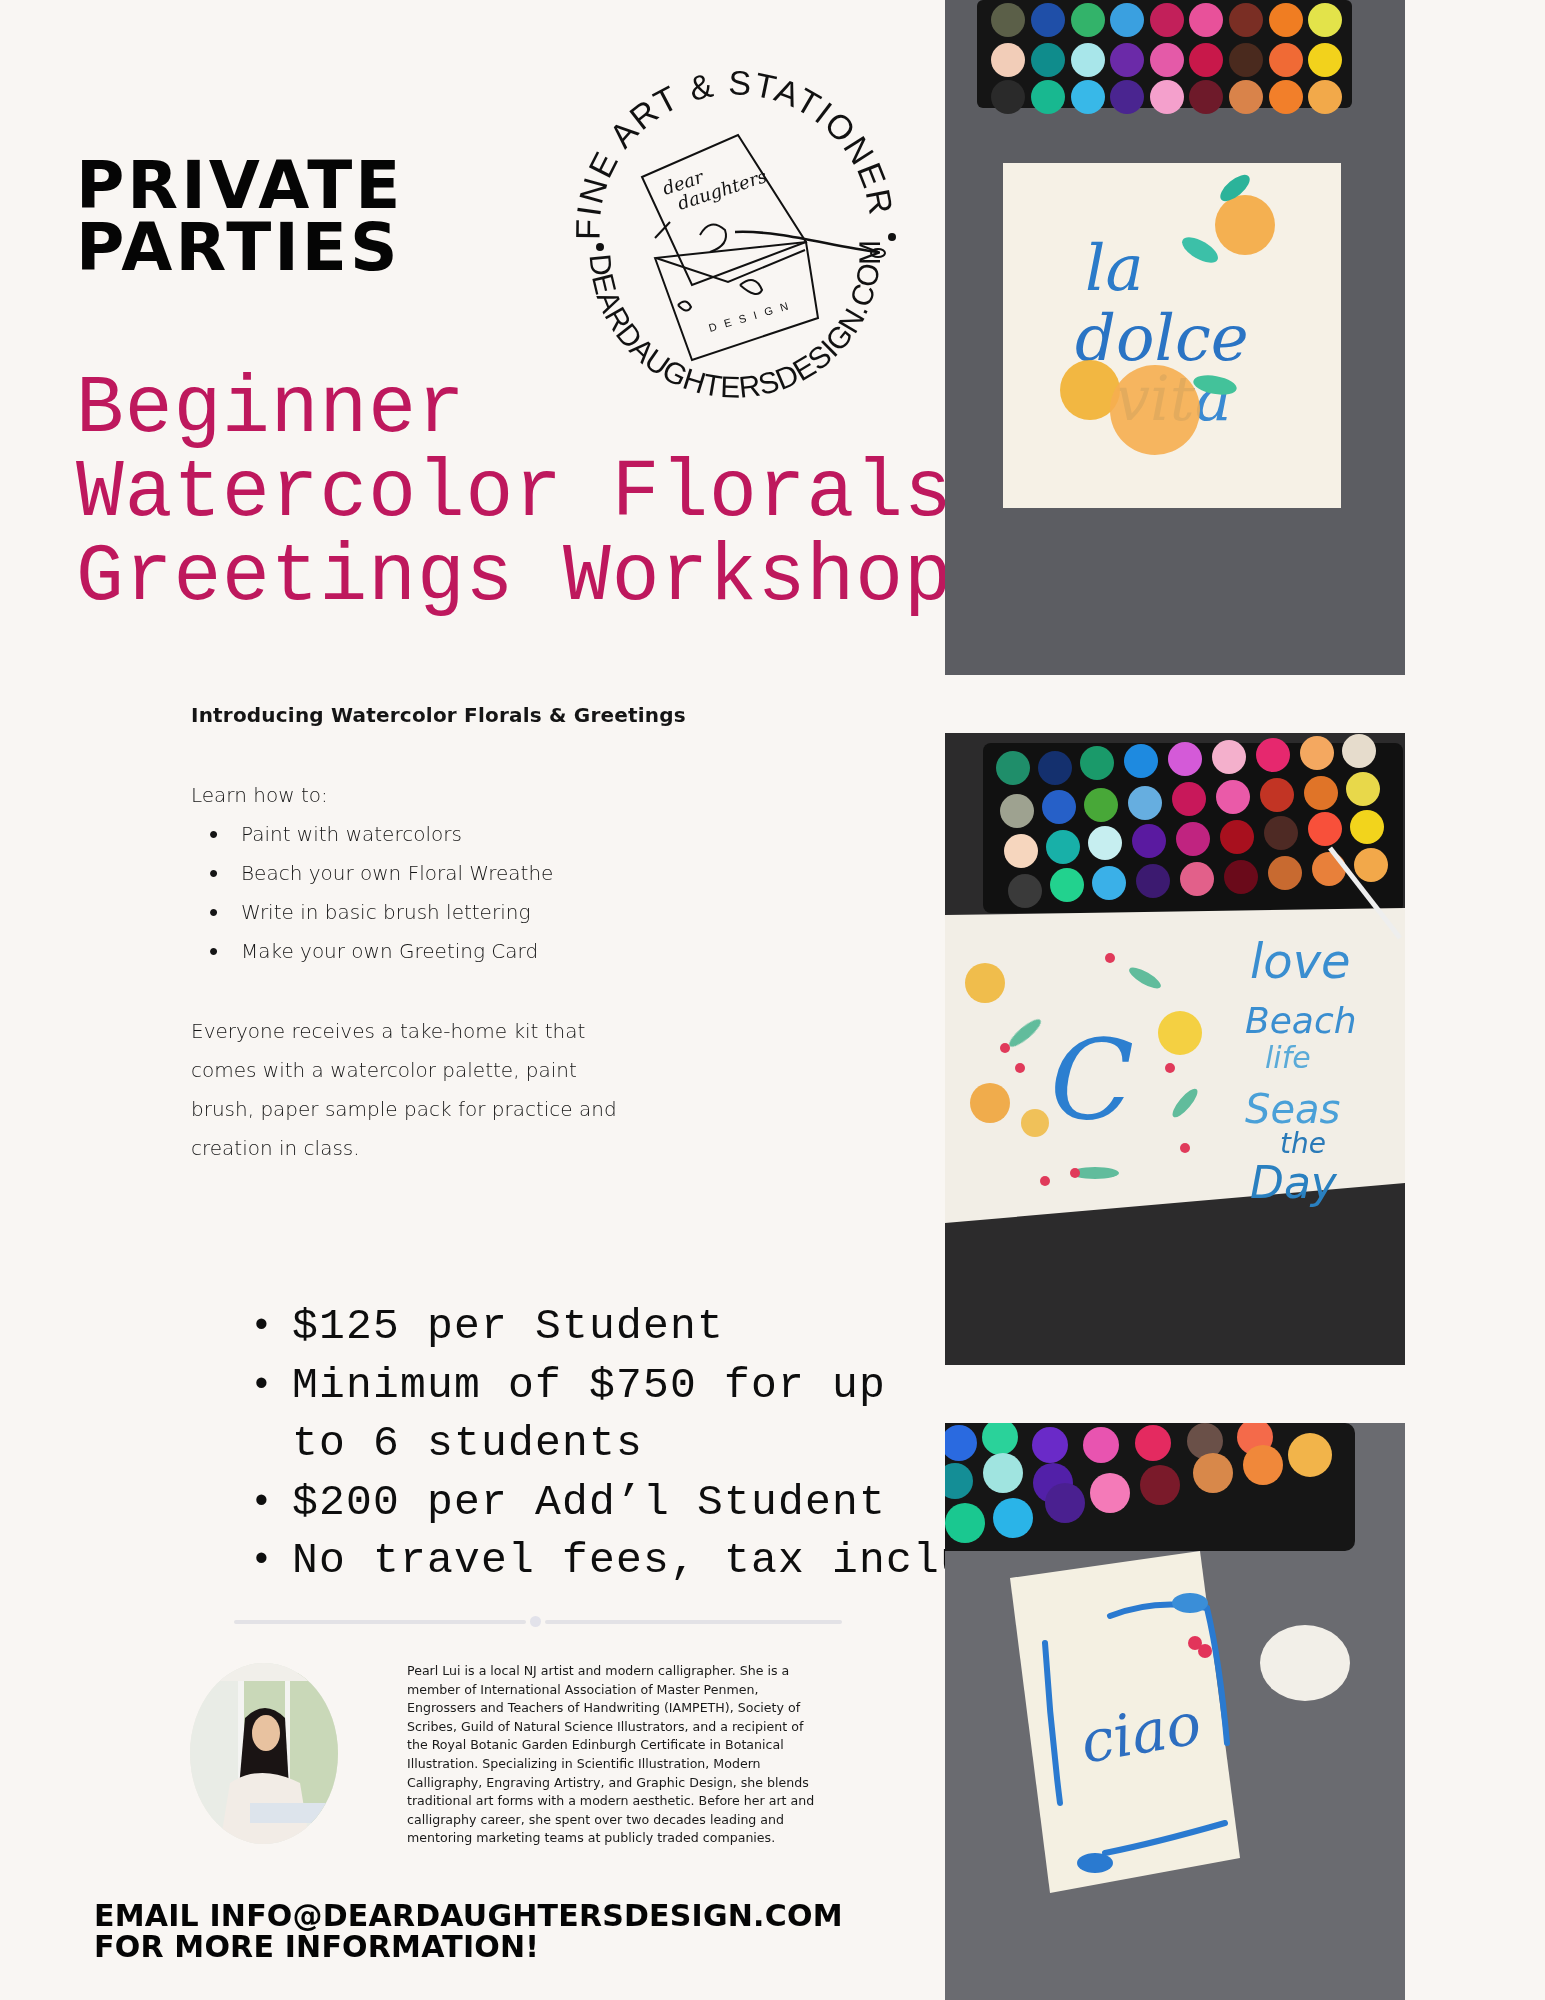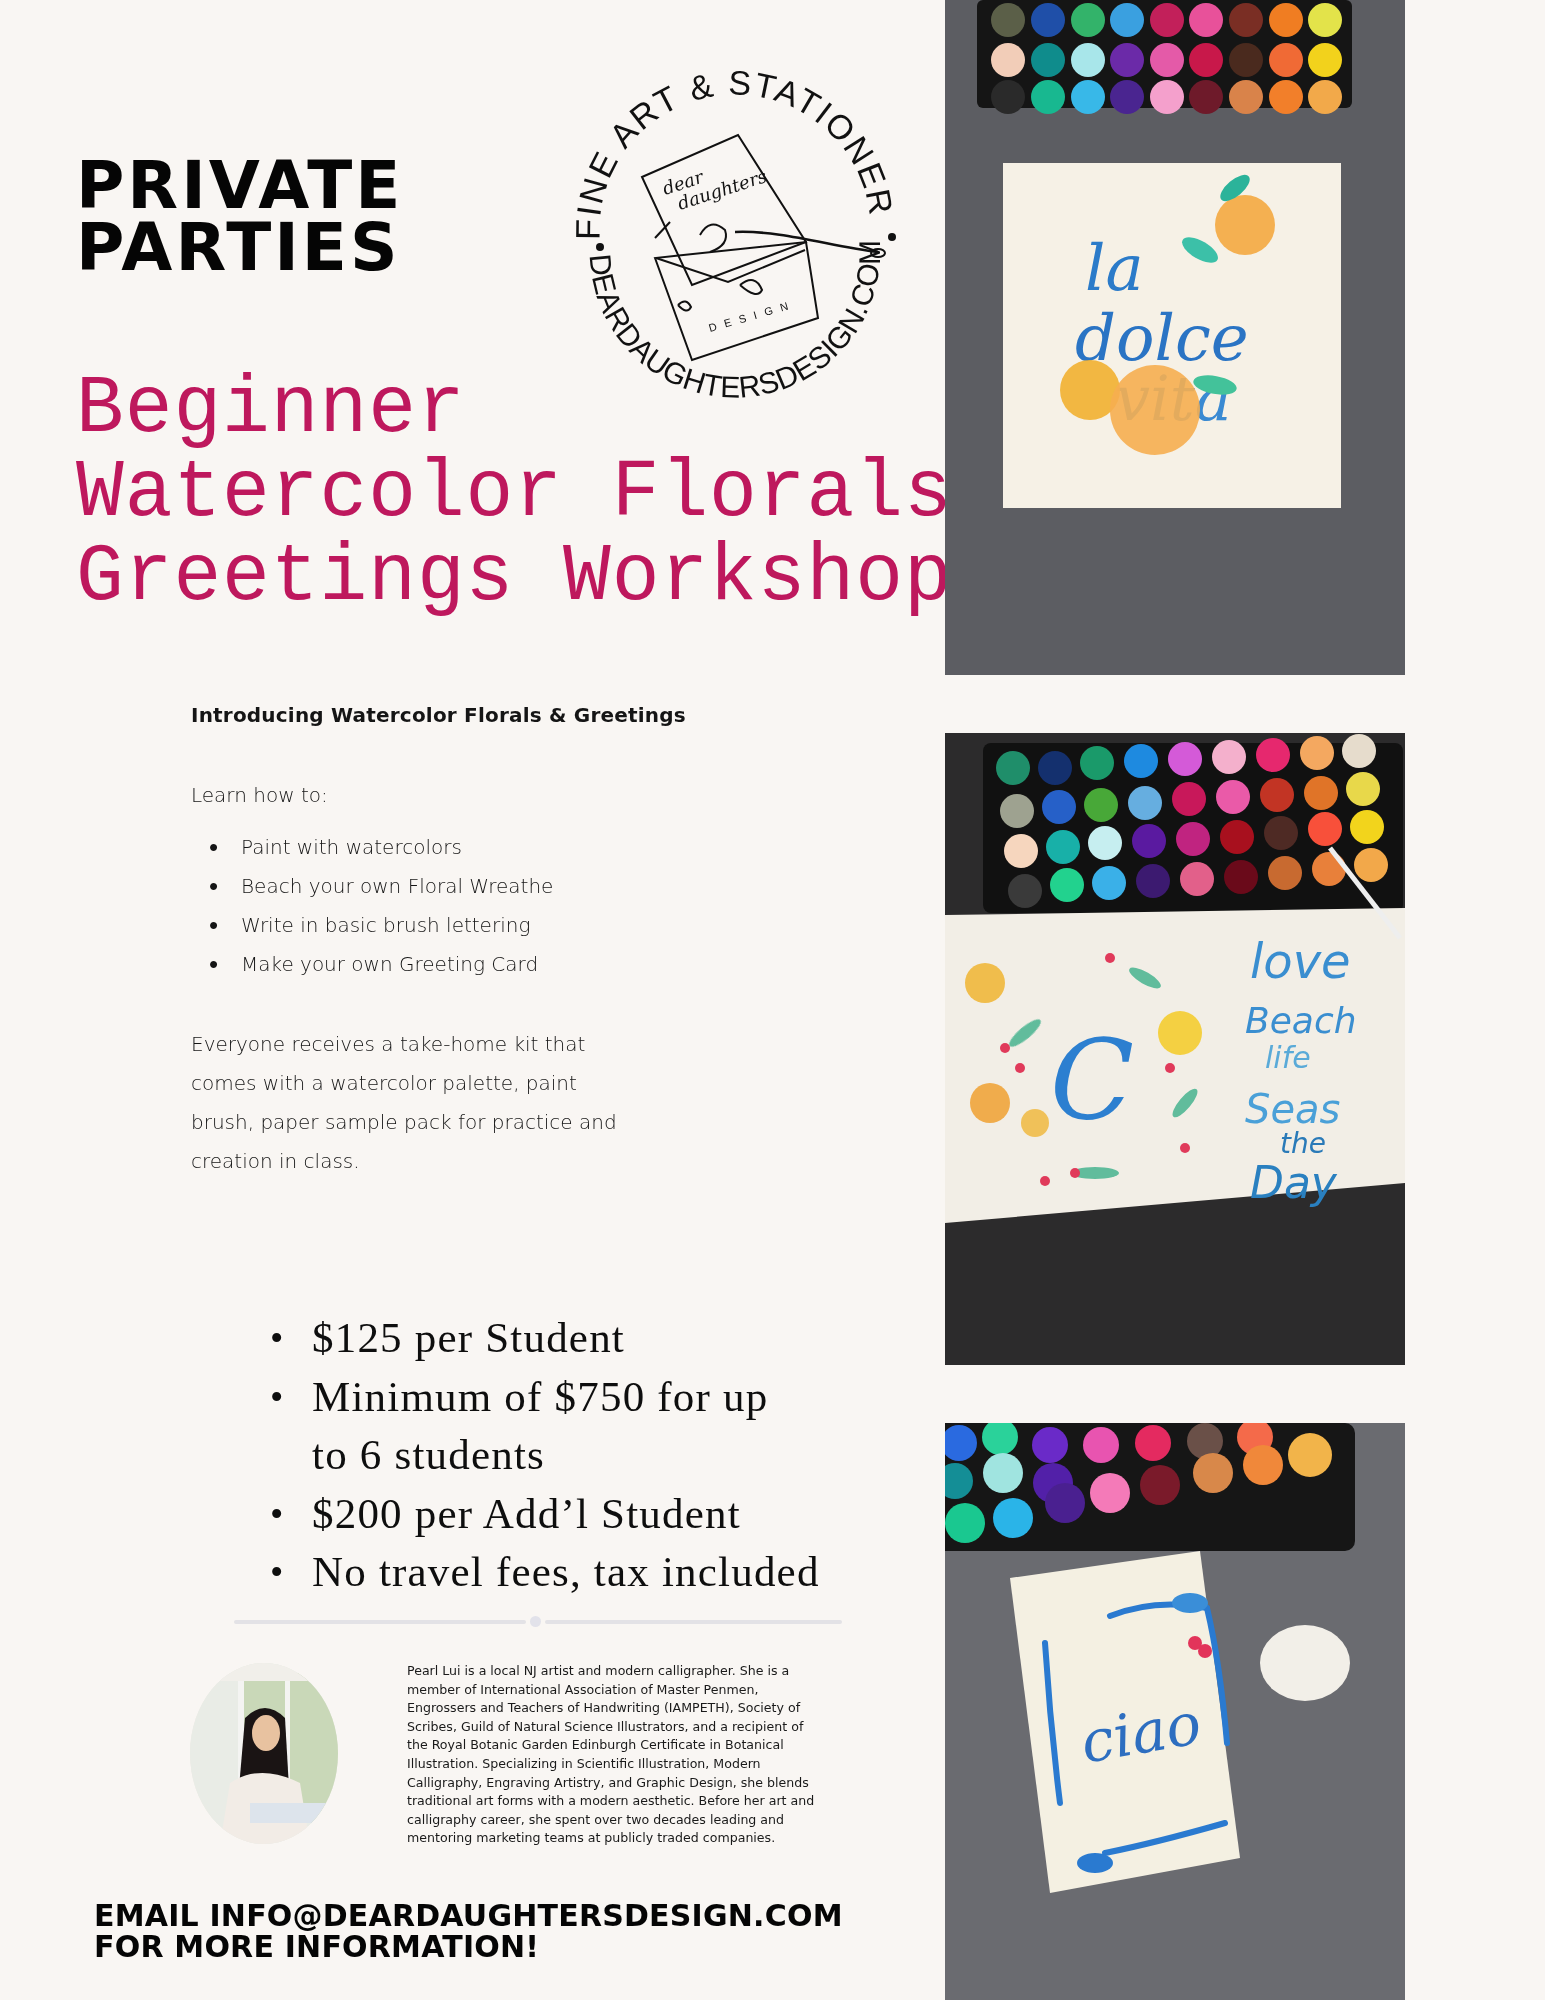--- a/index.html
+++ b/index.html
@@ -11,25 +11,25 @@
 
   .logo { position: absolute; left: 560px; top: 60px; width: 350px; height: 345px; }
 
   .title { position: absolute; left: 76px; top: 368px; font-family: Liberation Mono, monospace; font-size: 82px; line-height: 84px; color: #be185d; letter-spacing: 1px; }
   .title div { white-space: nowrap; transform: scaleX(0.97); transform-origin: left; }
 
   .intro { position: absolute; left: 191px; top: 696px; width: 700px; font-family: "DejaVu Sans", sans-serif; font-size: 20px; line-height: 39px; color: #151515; font-weight: 300; }
   .intro .lead { font-weight: 700; letter-spacing: 0.2px; }
   .intro p { white-space: pre-line; }
   .intro .gap { height: 41px; }
-  .intro ul { list-style: none; margin-left: 14px; margin-top: 13px; }
+  .intro ul { list-style: none; margin-left: 14px; }
   .intro li { position: relative; padding-left: 36px; }
   .intro li::before { content: "\2022"; position: absolute; left: 4px; top: 0; font-size: 26px; }
 
-  .pricing { position: absolute; left: 270px; top: 1298px; font-family: Liberation Serif, serif; font-size: 43px; line-height: 58.5px; color: #0e0e0e; letter-spacing: 1.2px; margin-top: 11px; }
+  .pricing { position: absolute; left: 250px; top: 1298px; font-family: Liberation Mono, monospace; font-size: 43px; line-height: 58.5px; color: #0e0e0e; letter-spacing: 1.2px; }
   .pricing ul { list-style: none; }
   .pricing li { position: relative; padding-left: 42px; white-space: pre-line; }
   .pricing li::before { content: "\2022"; position: absolute; left: 0; top: 0; font-size: 38px; }
 
   .divider { position: absolute; left: 234px; top: 1614px; width: 608px; height: 16px; }
   .divider .line { position: absolute; top: 6px; height: 4px; background: #e3e2e6; border-radius: 2px; }
   .divider .line.l { left: 0; width: 292px; }
   .divider .line.r { left: 311px; width: 297px; }
   .divider .dot { position: absolute; left: 296px; top: 2px; width: 11px; height: 11px; border-radius: 50%; background: #e2e2ea; }
 

